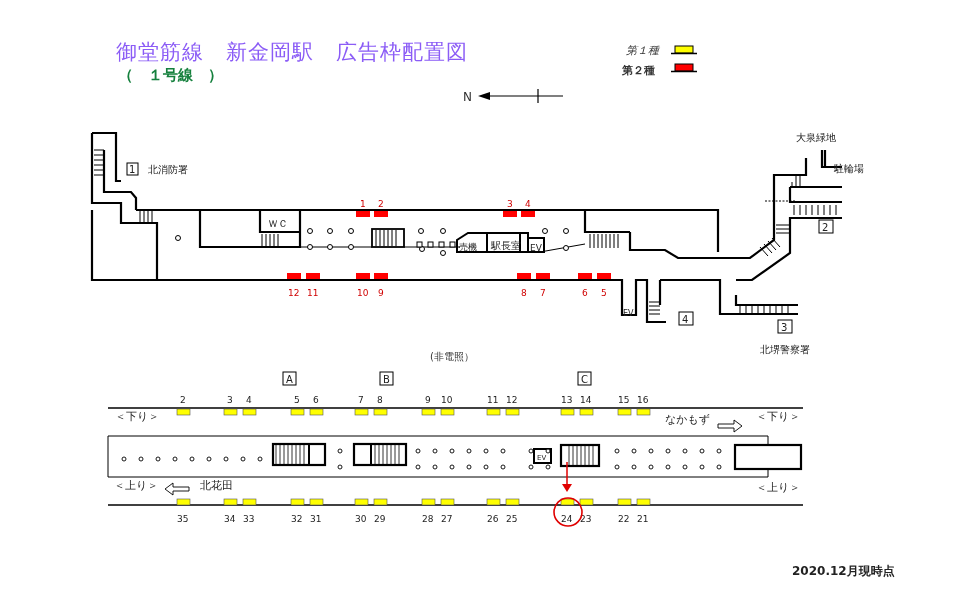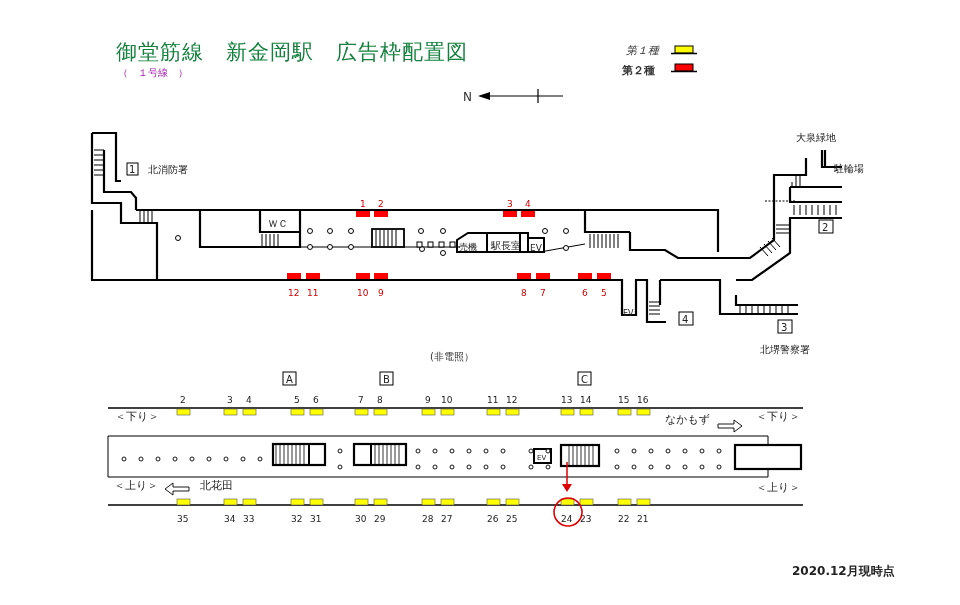--- a/index.html
+++ b/index.html
@@ -1,20 +1,20 @@
 <!DOCTYPE html>
 <html><head>
 <meta charset="utf-8">
 <style>
   html, body { margin:0; padding:0; background:#ffffff; }
   body { width:960px; height:605px; position:relative; overflow:hidden;
          font-family:"DejaVu Sans", sans-serif; color:#222; }
   .abs { position:absolute; }
-  .title { left:116px; top:38px; font-size:21px; letter-spacing:1px; color:#15803d; white-space:pre; }
-  .subtitle { left:118px; top:66px; font-size:10px; color:#a21caf; white-space:pre; }
+  .title { left:116px; top:38px; font-size:21px; letter-spacing:1px; color:#8b5cf6; white-space:pre; }
+  .subtitle { left:118px; top:66px; font-size:15px; color:#15803d; white-space:pre;font-weight:bold; }
   .legend-label { font-size:11px; color:#333; }
   .footer { left:792px; top:563px; font-size:12px; color:#222;font-weight:bold; }
   svg { position:absolute; left:0; top:0; }
   .lbl { font-family:"DejaVu Sans", sans-serif; }
 </style>
 </head>
 <body>
 
 <div class="abs title">御堂筋線　新金岡駅　広告枠配置図</div>
 <div class="abs subtitle">（　１号線　）</div>

